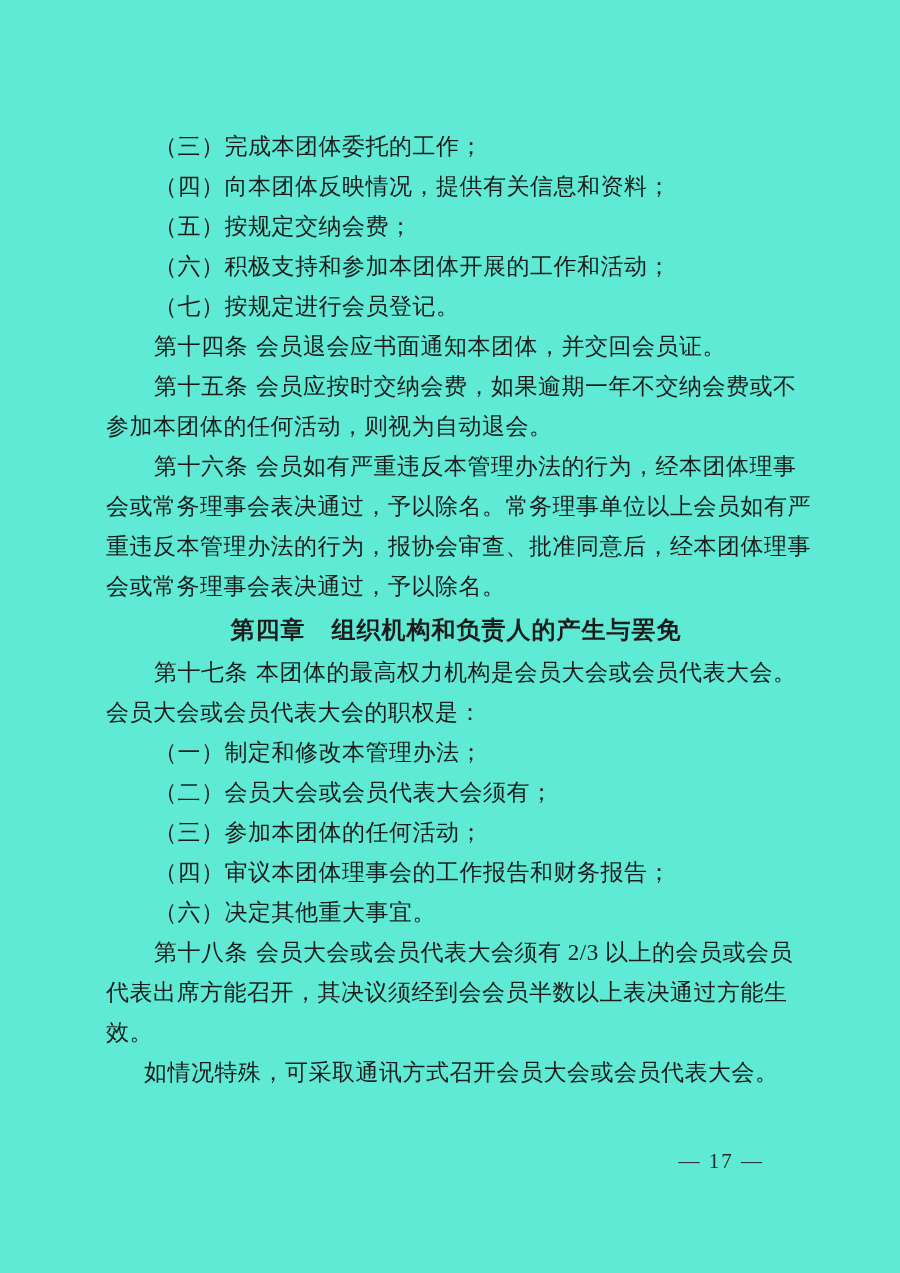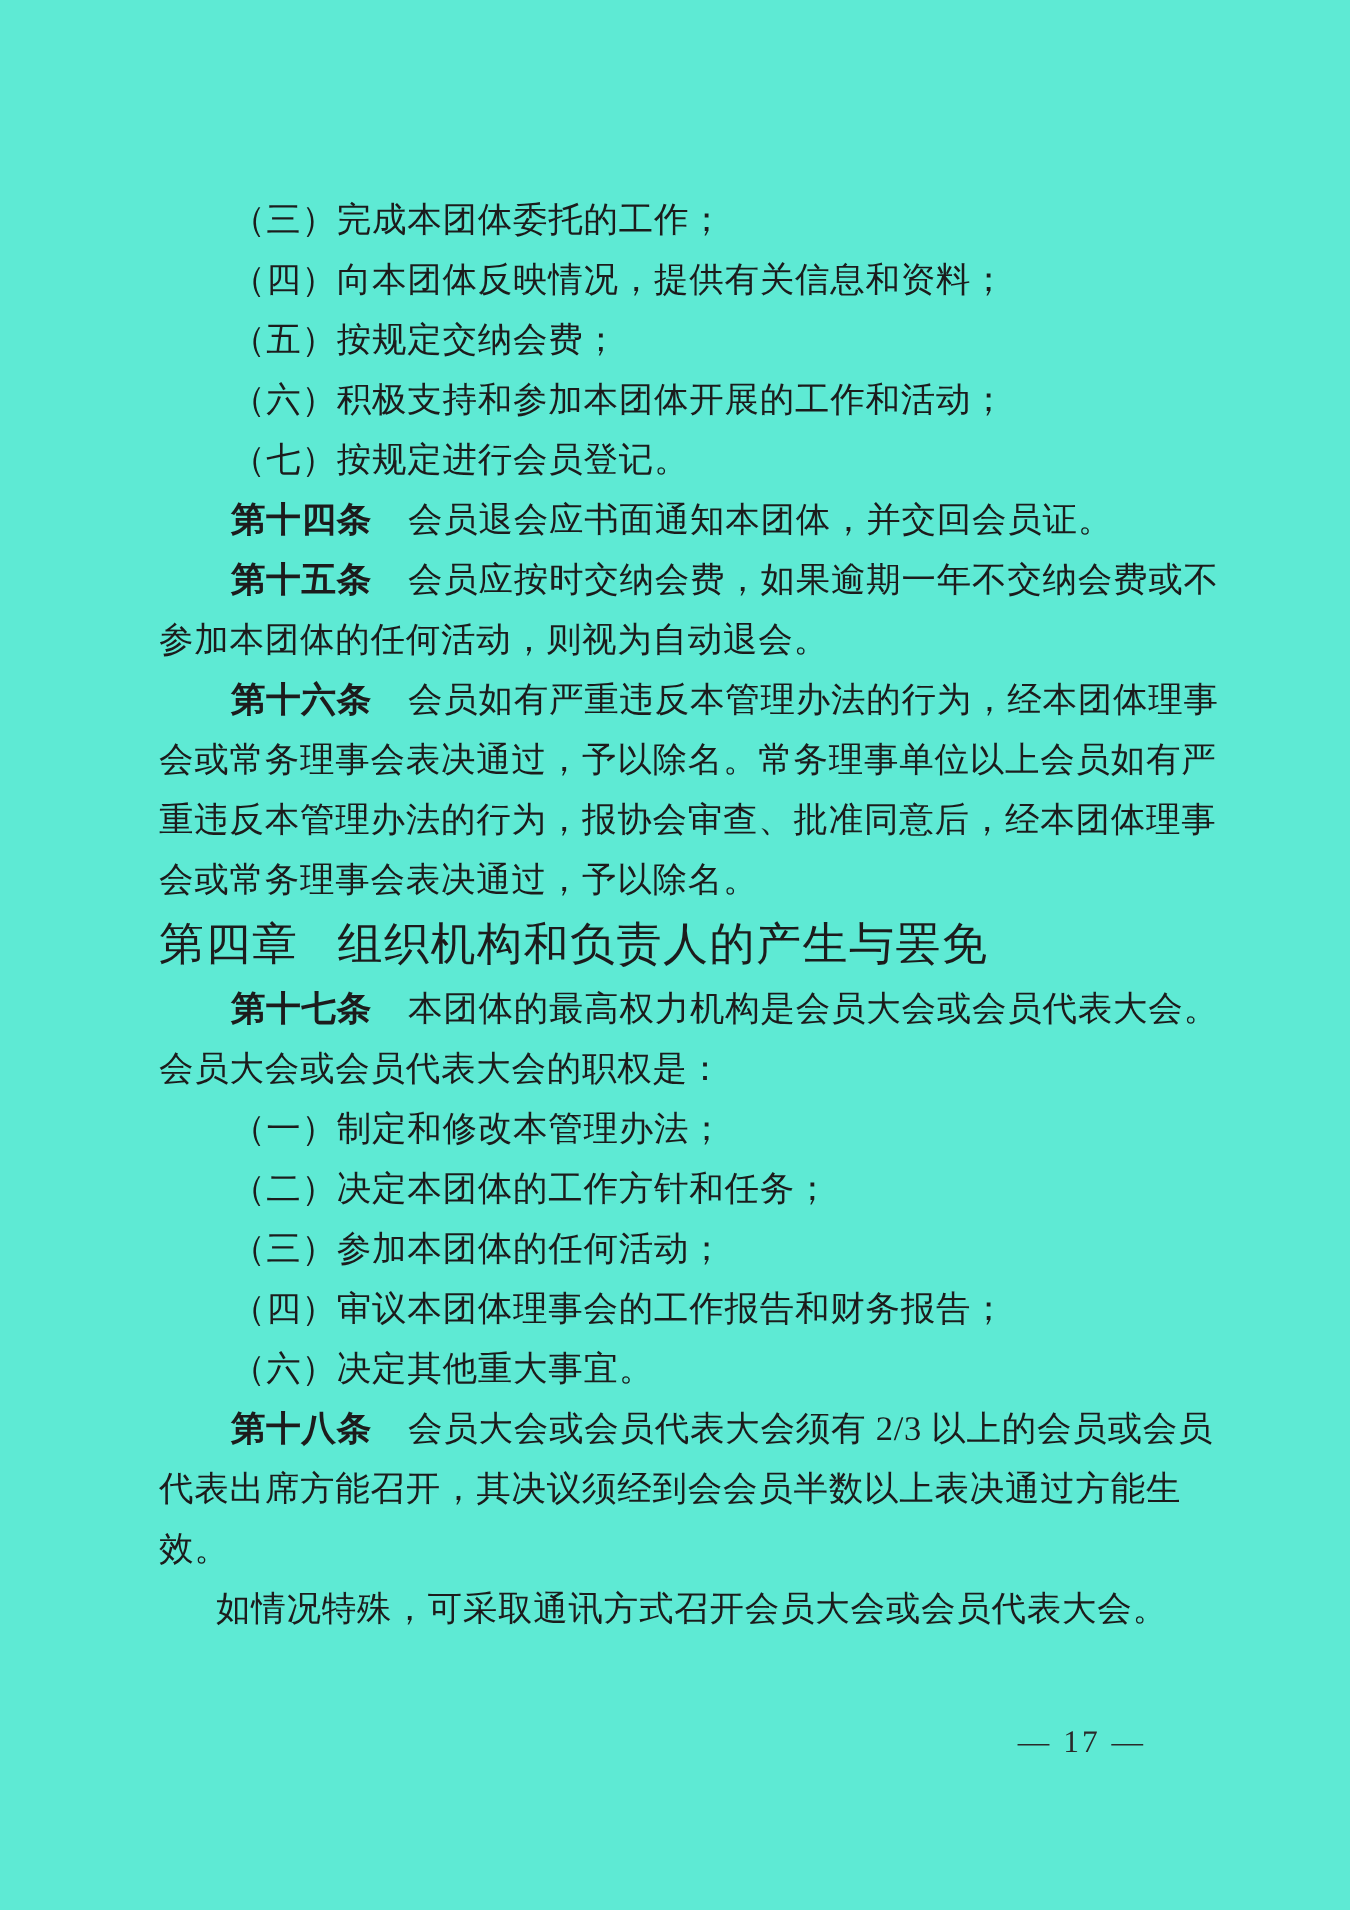--- a/index.html
+++ b/index.html
@@ -25,29 +25,30 @@
   .line {
     height: 40px;
     line-height: 40px;
     font-size: 23px;
     white-space: nowrap;
     letter-spacing: 0.5px;
   }
   .ind  { padding-left: 48px; }
   .ind2 { padding-left: 38px; }
   .lbl {
-    font-weight: bold;
-    margin-right: 24px;
+    font-weight: normal;
+    margin-right: 8px;
   }
   .chapter-heading {
     height: 46px;
     line-height: 46px;
+    text-align: center;
     font-family: "Liberation Sans", "DejaVu Sans", sans-serif;
-    font-weight: normal;
-    font-size: 30px;
+    font-weight: bold;
+    font-size: 24px;
     letter-spacing: 1px;
     white-space: nowrap;
   }
   .chapter-heading .chapter-title { margin-left: 26px; }
   .page-footer {
     position: absolute;
     top: 1146px;
     right: 136px;
     font-size: 21px;
     line-height: 30px;
@@ -77,21 +78,21 @@
     <div class="line"><span>会或常务理事会表决通过，予以除名。</span></div>
 
     <div class="chapter-heading">
       <span>第四章</span><span class="chapter-title">组织机构和负责人的产生与罢免</span>
     </div>
 
     <div class="line ind"><span class="lbl">第十七条</span><span>本团体的最高权力机构是会员大会或会员代表大会。</span></div>
     <div class="line"><span>会员大会或会员代表大会的职权是：</span></div>
 
     <div class="line ind"><span>（一）制定和修改本管理办法；</span></div>
-    <div class="line ind"><span>（二）决定本团体的工作方针和任务；</span></div>
+    <div class="line ind"><span>（二）会员大会或会员代表大会须有；</span></div>
     <div class="line ind"><span>（三）参加本团体的任何活动；</span></div>
     <div class="line ind"><span>（四）审议本团体理事会的工作报告和财务报告；</span></div>
     <div class="line ind"><span>（六）决定其他重大事宜。</span></div>
 
     <div class="line ind"><span class="lbl">第十八条</span><span>会员大会或会员代表大会须有 2/3 以上的会员或会员</span></div>
     <div class="line"><span>代表出席方能召开，其决议须经到会会员半数以上表决通过方能生</span></div>
     <div class="line"><span>效。</span></div>
     <div class="line ind2"><span>如情况特殊，可采取通讯方式召开会员大会或会员代表大会。</span></div>
 
   </div>

